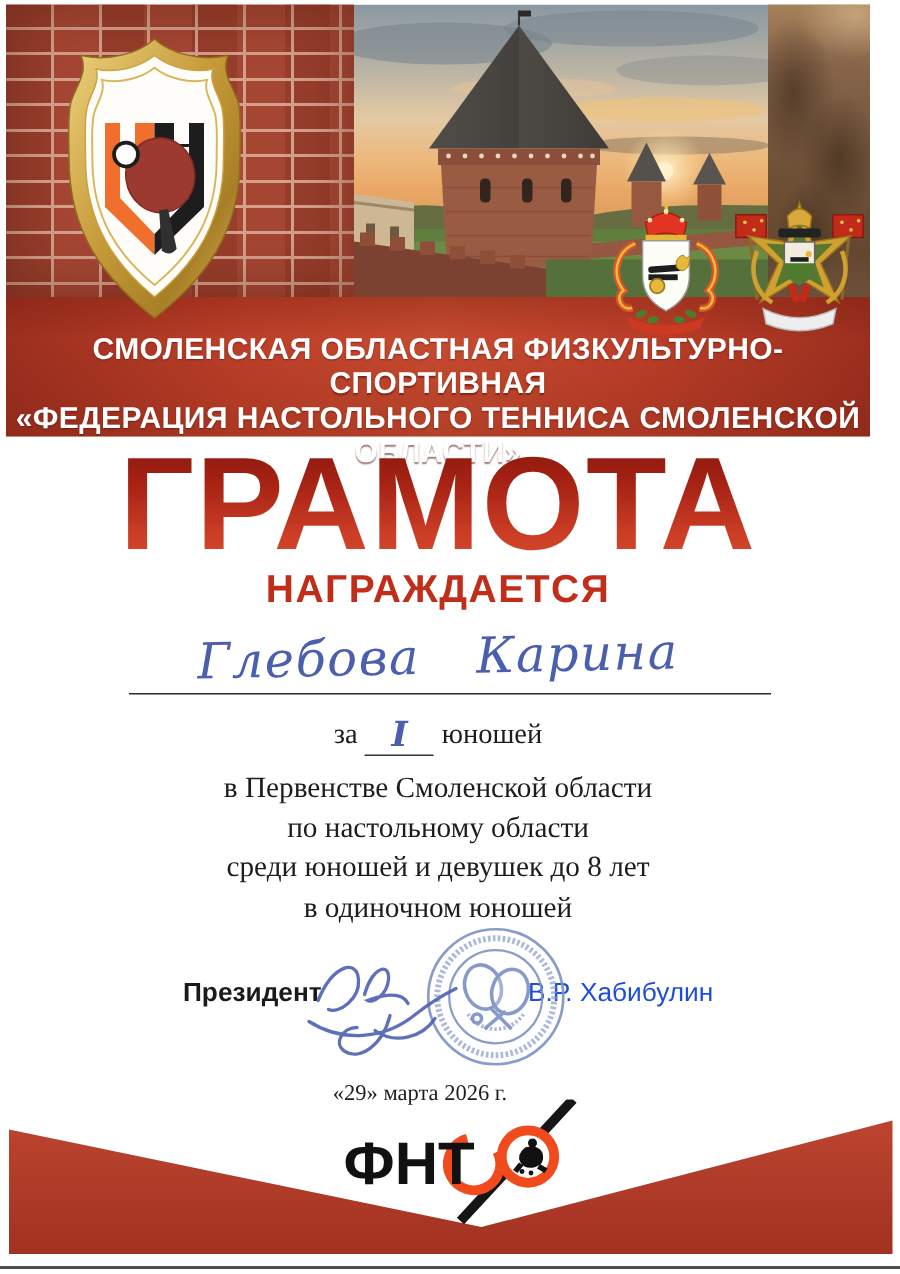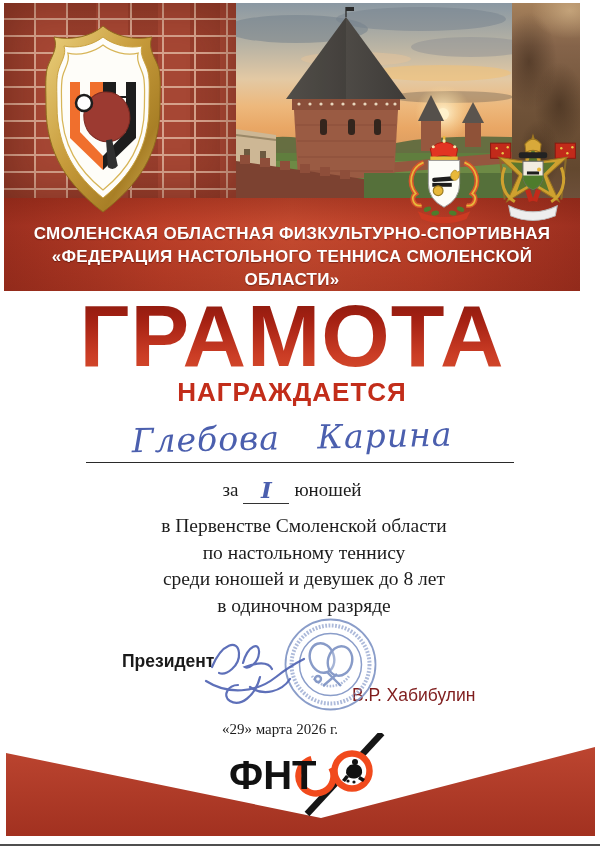--- a/index.html
+++ b/index.html
@@ -24,21 +24,21 @@
       linear-gradient(180deg,#a5805a 0%,#85644a 22%,#6f5238 55%,#63482f 85%,#6d503a 100%);}
   .shield-wrap{position:absolute;left:34px;top:22px;width:138px;height:196px;z-index:3;}
   .coa-left{position:absolute;left:404px;top:132px;width:80px;height:92px;z-index:3;}
   .coa-right{position:absolute;left:488px;top:127px;width:90px;height:99px;z-index:3;}
   
   .banner{position:absolute;left:4px;top:198px;width:576px;height:93px;z-index:1;
     background:
       linear-gradient(180deg, rgba(110,25,12,.30) 0%, rgba(0,0,0,0) 30%, rgba(110,25,12,.22) 100%),
       linear-gradient(90deg,#9c2f1f 0%,#bd4029 28%,#c64b30 50%,#bd4029 72%,#9c2f1f 100%);
     text-align:center;color:#ffffff;font-weight:bold;padding-top:24px;box-sizing:border-box;}
-  .banner .bl{font-size:17px;line-height:23px;letter-spacing:.3px;
+  .banner .bl{font-size:20px;line-height:23px;letter-spacing:.3px;
     text-shadow:0 1px 1px rgba(80,15,8,.55);}
   
   .title{position:absolute;left:0;top:292px;width:584px;text-align:center;z-index:2;
     font-weight:bold;font-size:88px;line-height:88px;letter-spacing:1px;}
   .title span{color:#bb2b18;}
   @supports (-webkit-background-clip:text){
     .title span{background:linear-gradient(180deg,#7e170c 0%,#a52113 35%,#cb3d25 70%,#d8512f 100%);
       -webkit-background-clip:text;background-clip:text;color:transparent;}}
   .title-reflect{position:absolute;left:0;top:372px;width:584px;height:13px;overflow:hidden;z-index:1;}
   .title-reflect .inner{width:100%;text-align:center;font-weight:bold;font-size:88px;line-height:88px;
@@ -51,24 +51,24 @@
     word-spacing:26px;letter-spacing:1px;transform:rotate(-1.2deg);}
   .rule{position:absolute;left:86px;top:462px;width:428px;border-top:1.6px solid #2a2a2a;}
   .award-line{position:absolute;left:0;top:479px;width:584px;text-align:center;
     font-family:"Liberation Serif",serif;font-size:19px;color:#1d1d1d;}
   .blank{display:inline-block;min-width:46px;border-bottom:1.6px solid #333;margin:0 5px;
     vertical-align:-2px;}
   .place{font-family:"DejaVu Serif",serif;font-style:italic;font-weight:bold;
     color:#4b5fae;font-size:23px;line-height:18px;}
   
   .body-text{position:absolute;left:0;top:513px;width:584px;text-align:center;
-    font-family:"Liberation Serif",serif;font-size:19.5px;line-height:26.5px;color:#1d1d1d;margin-left:12px;}
+    font-family:"Liberation Serif",serif;font-size:19.5px;line-height:26.5px;color:#1d1d1d;}
   
   .president-label{position:absolute;left:122px;top:651px;font-size:17.5px;color:#1a1a1a;z-index:2;font-weight:bold;}
-  .president-name{position:absolute;left:352px;top:651px;font-size:17.5px;color:#7f1d1d;z-index:4;margin-top:34px;}
+  .president-name{position:absolute;left:352px;top:651px;font-size:17.5px;color:#1d4ed8;z-index:4;}
   .sig{position:absolute;left:198px;top:627px;width:120px;height:86px;z-index:6;}
   .stamp{position:absolute;left:282px;top:616px;width:97px;height:97px;z-index:5;}
   .date{position:absolute;left:0;top:721px;width:580px;text-align:center;
     font-family:"Liberation Serif",serif;font-size:15px;color:#1d1d1d;transform:translateX(-10px);}
   
   .footer-svg{position:absolute;left:0;top:740px;width:600px;height:109px;z-index:1;}
   .logo{position:absolute;left:222px;top:733px;width:190px;height:90px;z-index:2;}
 </style>
 </head>
 <body>
@@ -272,23 +272,23 @@
 
   <div class="recipient">Глебова Карина</div>
   <div class="rule"></div>
 
   <div class="award-line">
     <span>за</span><span class="blank"><span class="place">I</span></span><span>юношей</span>
   </div>
 
   <div class="body-text">
     <div>в Первенстве Смоленской области</div>
-    <div>по настольному теннису</div>
+    <div>по настольному области</div>
     <div>среди юношей и девушек до 8 лет</div>
-    <div>в одиночном разряде</div>
+    <div>в одиночном юношей</div>
   </div>
 
   <div class="president-label">Президент</div>
   <div class="president-name">В.Р. Хабибулин</div>
 
   <div class="sig">
     <svg width="120" height="86" viewBox="0 0 120 86">
       <g fill="none" stroke="#4d61b2" stroke-width="2.2" stroke-linecap="round" opacity=".9">
         <path d="M14,40 C24,16 40,12 41,26 C42,39 28,49 21,46"></path>
         <path d="M45,36 C50,18 62,14 61,26 C60,37 50,42 47,40 C58,36 70,34 74,42"></path>

